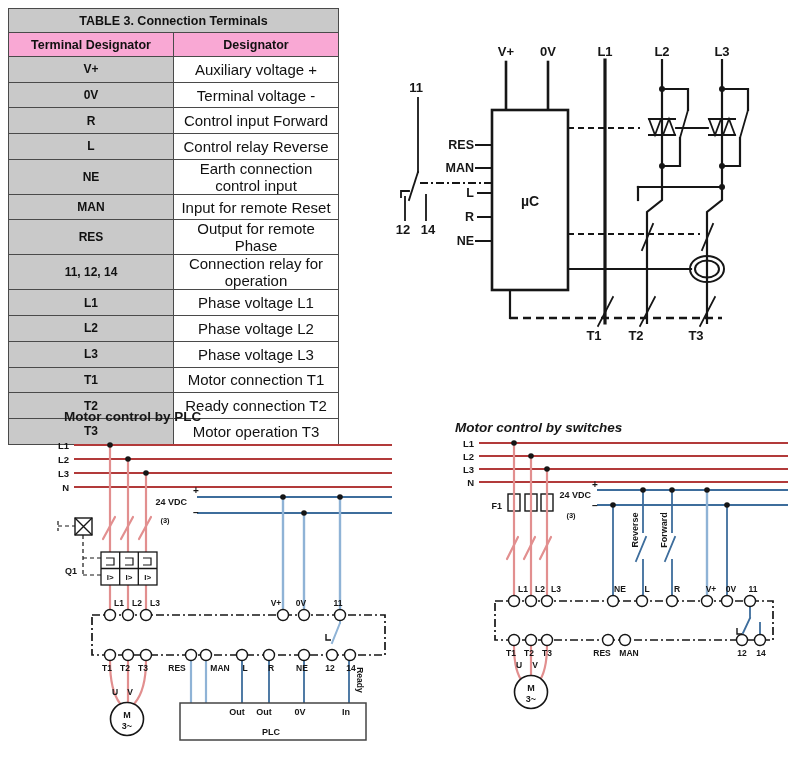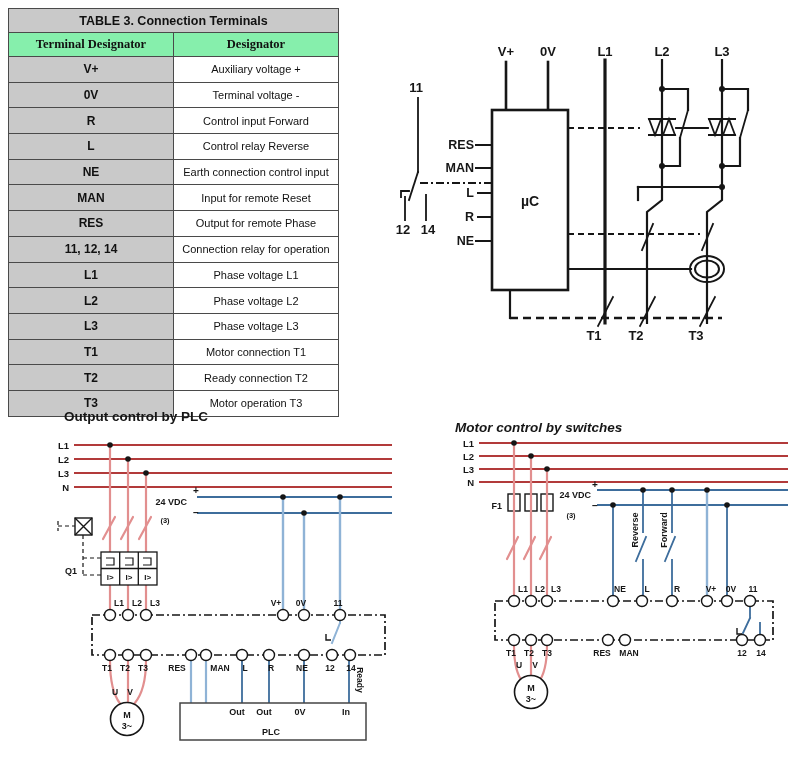--- a/index.html
+++ b/index.html
@@ -4,23 +4,23 @@
 <style>
   html,body{margin:0;padding:0;background:#fff;}
   .page{position:relative;width:791px;height:757px;background:#fff;
         font-family:"Liberation Sans",sans-serif;color:#111;overflow:hidden;}
   
   table.term{position:absolute;left:8px;top:8px;width:331px;border-collapse:collapse;
              table-layout:fixed;}
   table.term th,table.term td{border:1px solid #4a4a4a;text-align:center;vertical-align:middle;
              padding:0 2px;}
   table.term .title{background:#c9c9c9;font-size:12.5px;font-weight:bold;height:23px;}
-  table.term .colhdr{background:#86efac;font-size:12.5px;font-weight:bold;height:23px;font-family:Liberation Serif, serif;}
+  table.term .colhdr{background:#f9a8d4;font-size:12.5px;font-weight:bold;height:23px;}
   table.term td.des{background:#c9c9c9;font-weight:bold;font-size:12px;height:24.7px;width:166px;}
-  table.term td.dsc{background:#fff;font-size:11px;width:163px;}
+  table.term td.dsc{background:#fff;font-size:15px;width:163px;}
   
   .diagram-title{position:absolute;font-size:13.5px;font-weight:bold;color:#161616;}
   svg{position:absolute;overflow:visible;}
   svg text{font-family:"Liberation Sans",sans-serif;fill:#161616;}
   .sch-lab{font-size:13px;font-weight:600;}
   .sch-pin{font-size:12.5px;font-weight:600;}
   .d-bus{font-size:9.5px;font-weight:bold;}
   .d-term{font-size:8.5px;font-weight:bold;}
   .d-sm{font-size:9px;font-weight:bold;}
   .d-note{font-size:7.5px;font-weight:bold;}
@@ -172,21 +172,21 @@
     <text class="sch-pin" x="84" y="132" text-anchor="end">MAN</text>
     <text class="sch-pin" x="84" y="157" text-anchor="end">L</text>
     <text class="sch-pin" x="84" y="181" text-anchor="end">R</text>
     <text class="sch-pin" x="84" y="205" text-anchor="end">NE</text>
     <text x="140" y="166" text-anchor="middle" font-size="14" font-weight="600">µC</text>
     <text class="sch-lab" x="204" y="300" text-anchor="middle" font-weight="700">T1</text>
     <text class="sch-lab" x="246" y="300" text-anchor="middle" font-weight="700">T2</text>
     <text class="sch-lab" x="306" y="300" text-anchor="middle" font-weight="700">T3</text>
   </svg>
 
-  <div class="diagram-title" style="left:64px;top:409px;">Output control by PLC</div>
+  <div class="diagram-title" style="left:64px;top:409px;">Motor control by PLC</div>
 
   <svg style="left:35px;top:430px;" width="360" height="327" viewBox="0 0 360 327">
 
     <g fill="none" stroke-width="2" stroke-linecap="square" stroke="#b23a3a">
       <path d="M40,15 H356"></path>
         <path d="M40,29 H356"></path>
         <path d="M40,43 H356"></path>
         <path d="M40,57 H356"></path>
     </g>
 

